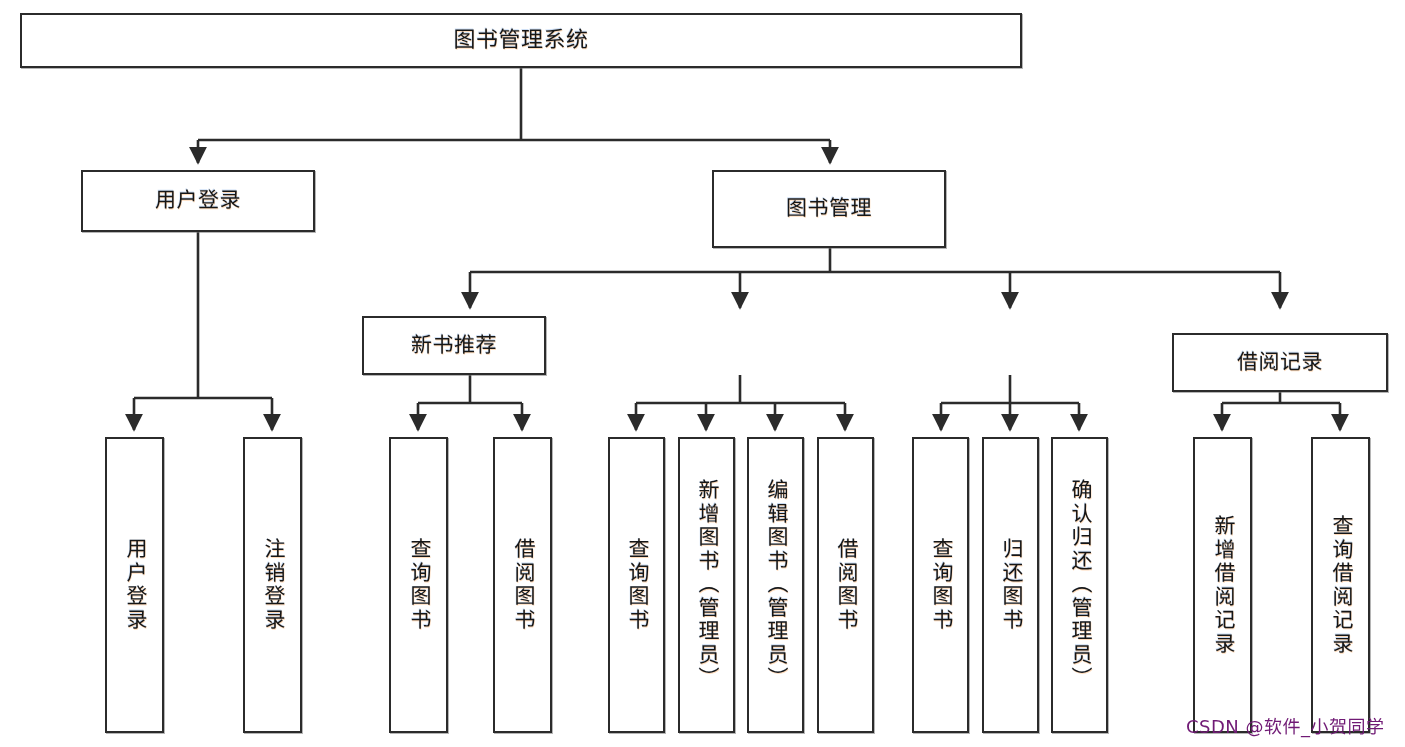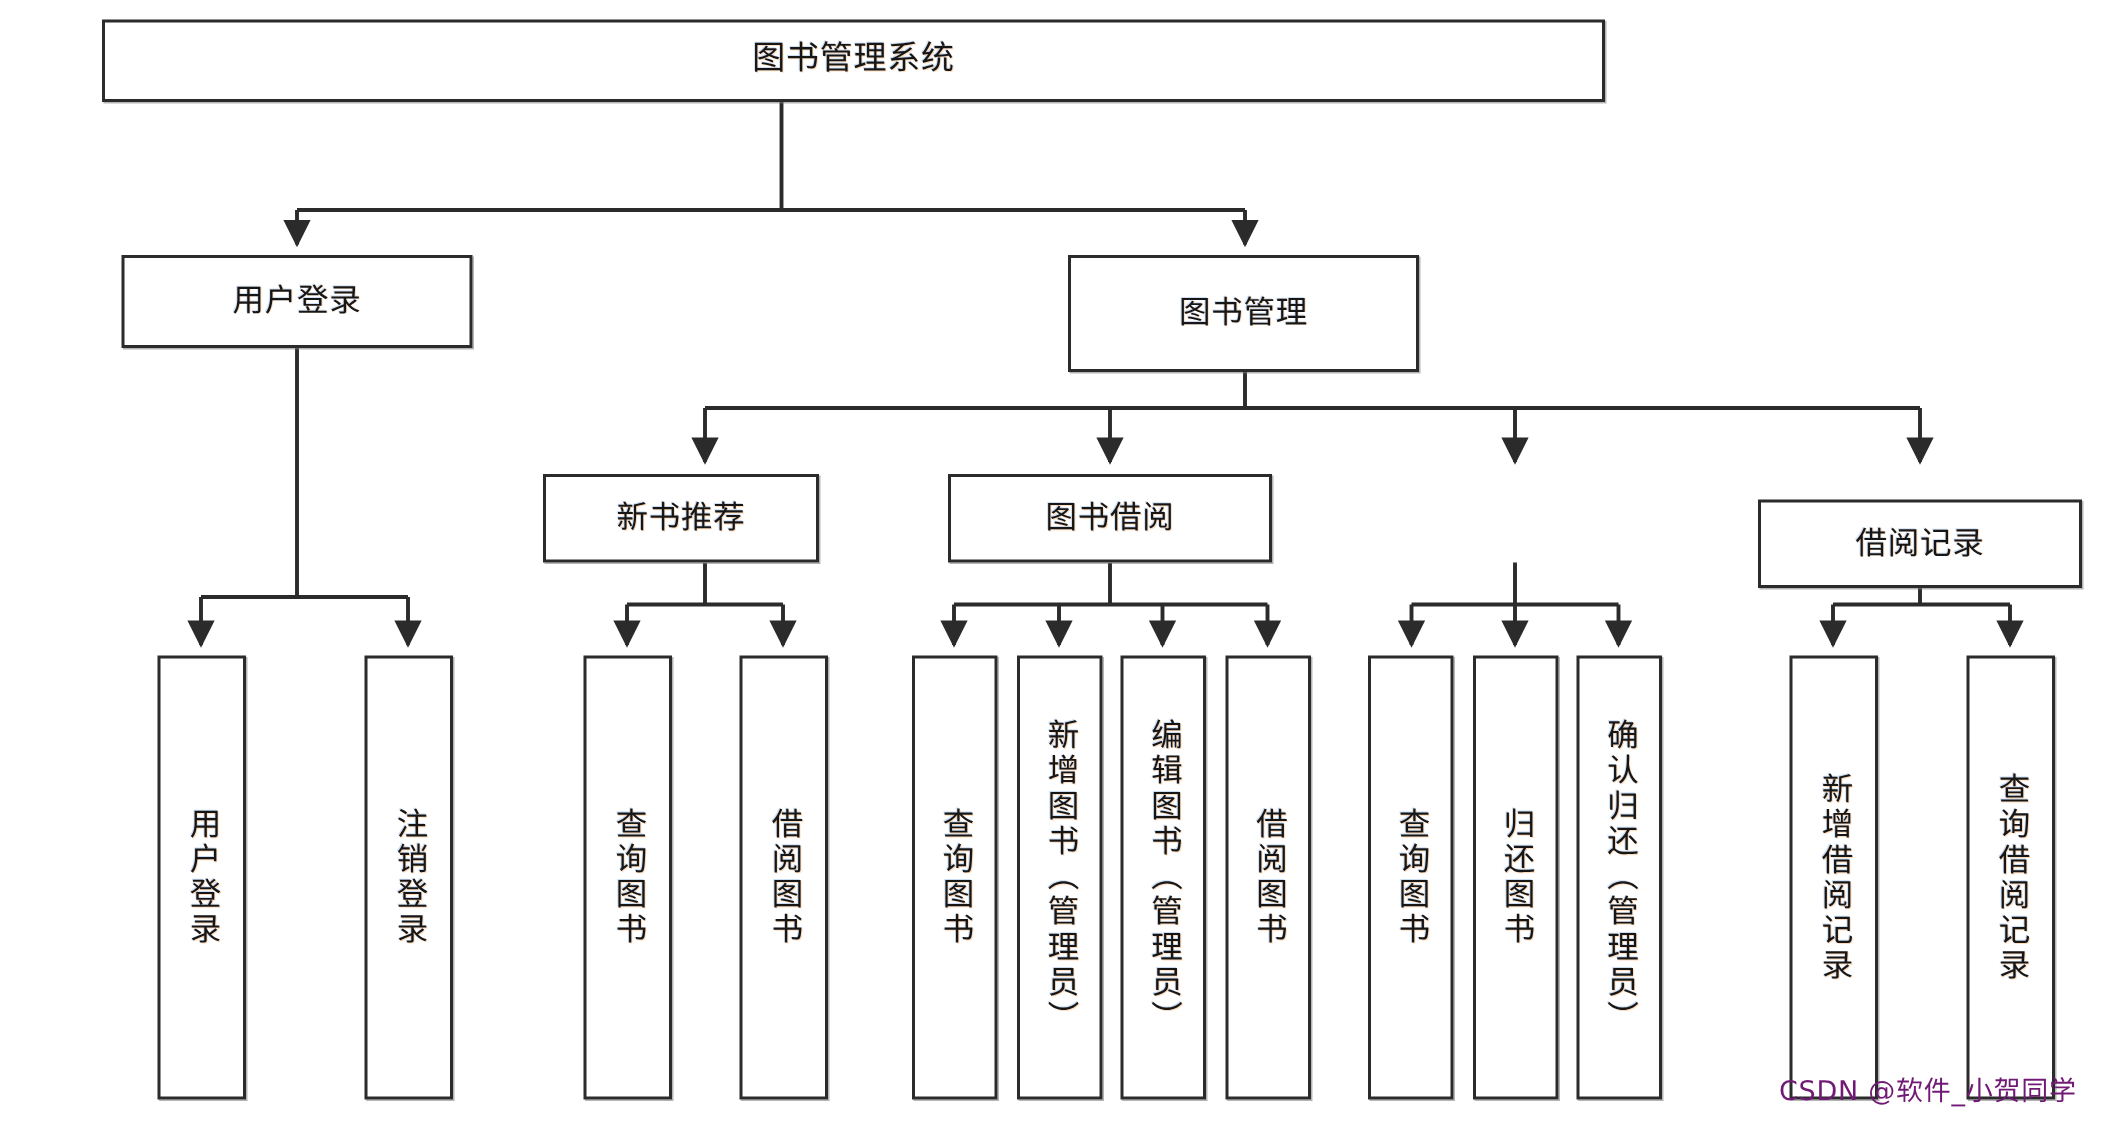--- a/index.html
+++ b/index.html
@@ -126,37 +126,34 @@
       <path d="M 1010 403 L 1010 430" marker-end="url(#arrow)"></path>
       <path d="M 1079 403 L 1079 430" marker-end="url(#arrow)"></path>
 
       <path d="M 1280 375 L 1280 403"></path>
       <path d="M 1222 403 L 1340 403"></path>
       <path d="M 1222 403 L 1222 430" marker-end="url(#arrow)"></path>
       <path d="M 1340 403 L 1340 430" marker-end="url(#arrow)"></path>
     </g>
   </svg>
 
-  <div class="node horiz root" style="left:20px; top:13px; width:1002px; height:55px;margin-left:48px;">
+  <div class="node horiz root" style="left:20px; top:13px; width:1002px; height:55px;">
     <span class="lbl">图书管理系统</span>
   </div>
 
   <div class="node horiz" style="left:81px; top:170px; width:234px; height:62px;">
     <span class="lbl">用户登录</span>
   </div>
   <div class="node horiz" style="left:712px; top:170px; width:234px; height:78px;">
     <span class="lbl">图书管理</span>
   </div>
 
   <div class="node horiz" style="left:362px; top:316px; width:184px; height:59px;">
     <span class="lbl">新书推荐</span>
   </div>
-  <div class="node horiz" style="left:632px; top:316px; width:216px; height:59px;">
-    <span class="lbl">图书借阅</span>
-  </div>
   <div class="node horiz" style="left:1172px; top:316px; width:216px; height:59px;margin-top:17px;">
     <span class="lbl">借阅记录</span>
   </div>
 
   <div class="node vert" style="left:105px; top:437px; width:59px; height:296px;">
     <span class="lbl">用户登录</span>
   </div>
   <div class="node vert" style="left:243px; top:437px; width:59px; height:296px;">
     <span class="lbl">注销登录</span>
   </div>

